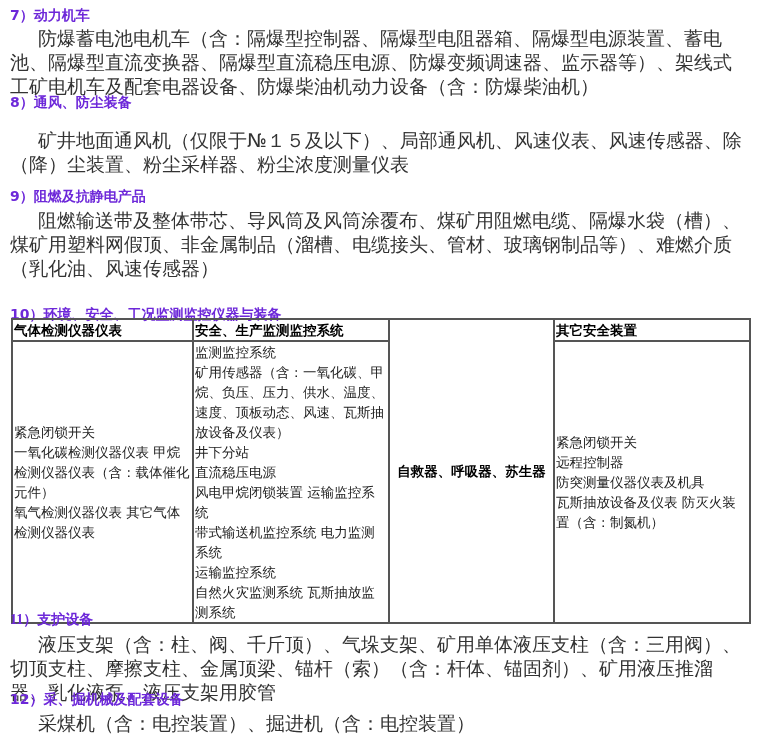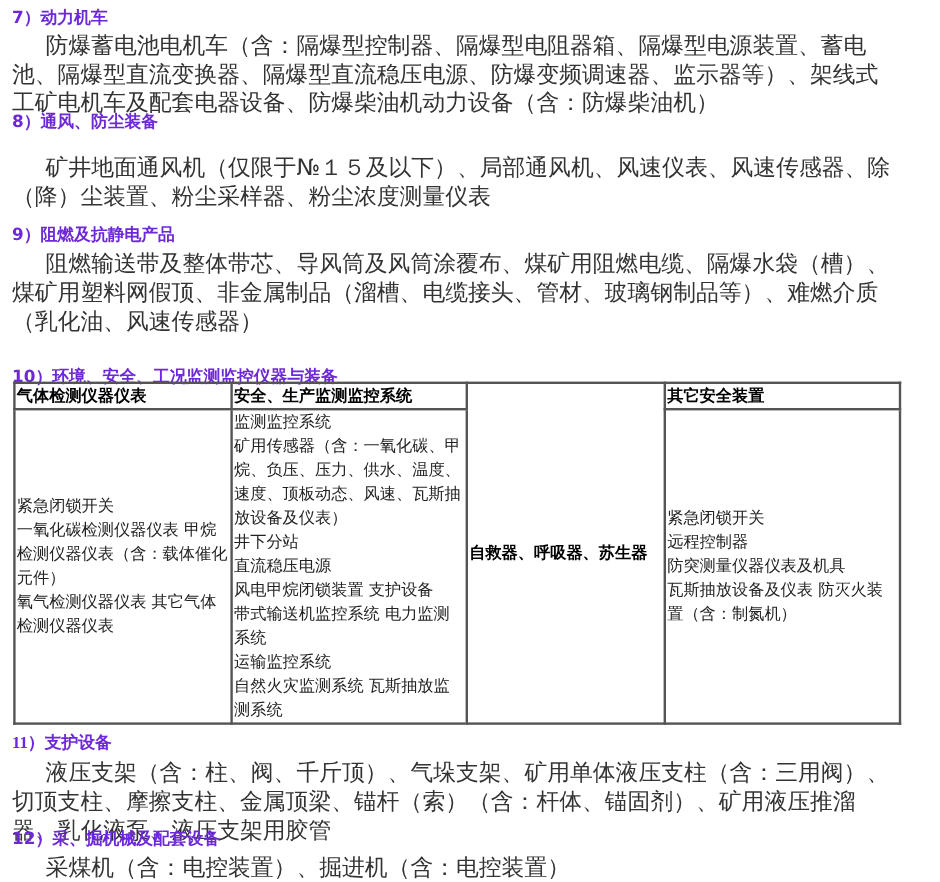--- a/index.html
+++ b/index.html
@@ -51,35 +51,35 @@
   <colgroup>
     <col style="width:181px">
       <col style="width:196px">
       <col style="width:165px">
       <col style="width:196px">
   </colgroup>
   <tbody>
       <tr class="hdr">
     <td>气体检测仪器仪表</td>
     <td>安全、生产监测监控系统</td>
-    <td rowspan="2" style="vertical-align:middle;"><span>自救器、呼吸器、苏生器</span></td>
+    <td rowspan="2" style="vertical-align:middle;text-align:center;"><span>自救器、呼吸器、苏生器</span></td>
     <td>其它安全装置</td>
   </tr>
   <tr class="body">
     <td>
       <span class="line">紧急闭锁开关</span>
       <span class="line">一氧化碳检测仪器仪表 甲烷检测仪器仪表（含：载体催化元件）</span>
       <span class="line">氧气检测仪器仪表 其它气体检测仪器仪表</span>
     </td>
     <td>
       <span class="line">监测监控系统</span>
       <span class="line">矿用传感器（含：一氧化碳、甲烷、负压、压力、供水、温度、速度、顶板动态、风速、瓦斯抽放设备及仪表）</span>
       <span class="line">井下分站</span>
       <span class="line">直流稳压电源</span>
-      <span class="line">风电甲烷闭锁装置 支护设备</span>
+      <span class="line">风电甲烷闭锁装置 运输监控系统</span>
       <span class="line">带式输送机监控系统 电力监测系统</span>
       <span class="line">运输监控系统</span>
       <span class="line">自然火灾监测系统 瓦斯抽放监测系统</span>
     </td>
     <td>
       <span class="line">紧急闭锁开关</span>
       <span class="line">远程控制器</span>
       <span class="line">防突测量仪器仪表及机具</span>
       <span class="line">瓦斯抽放设备及仪表 防灭火装置（含：制氮机）</span>
     </td>

